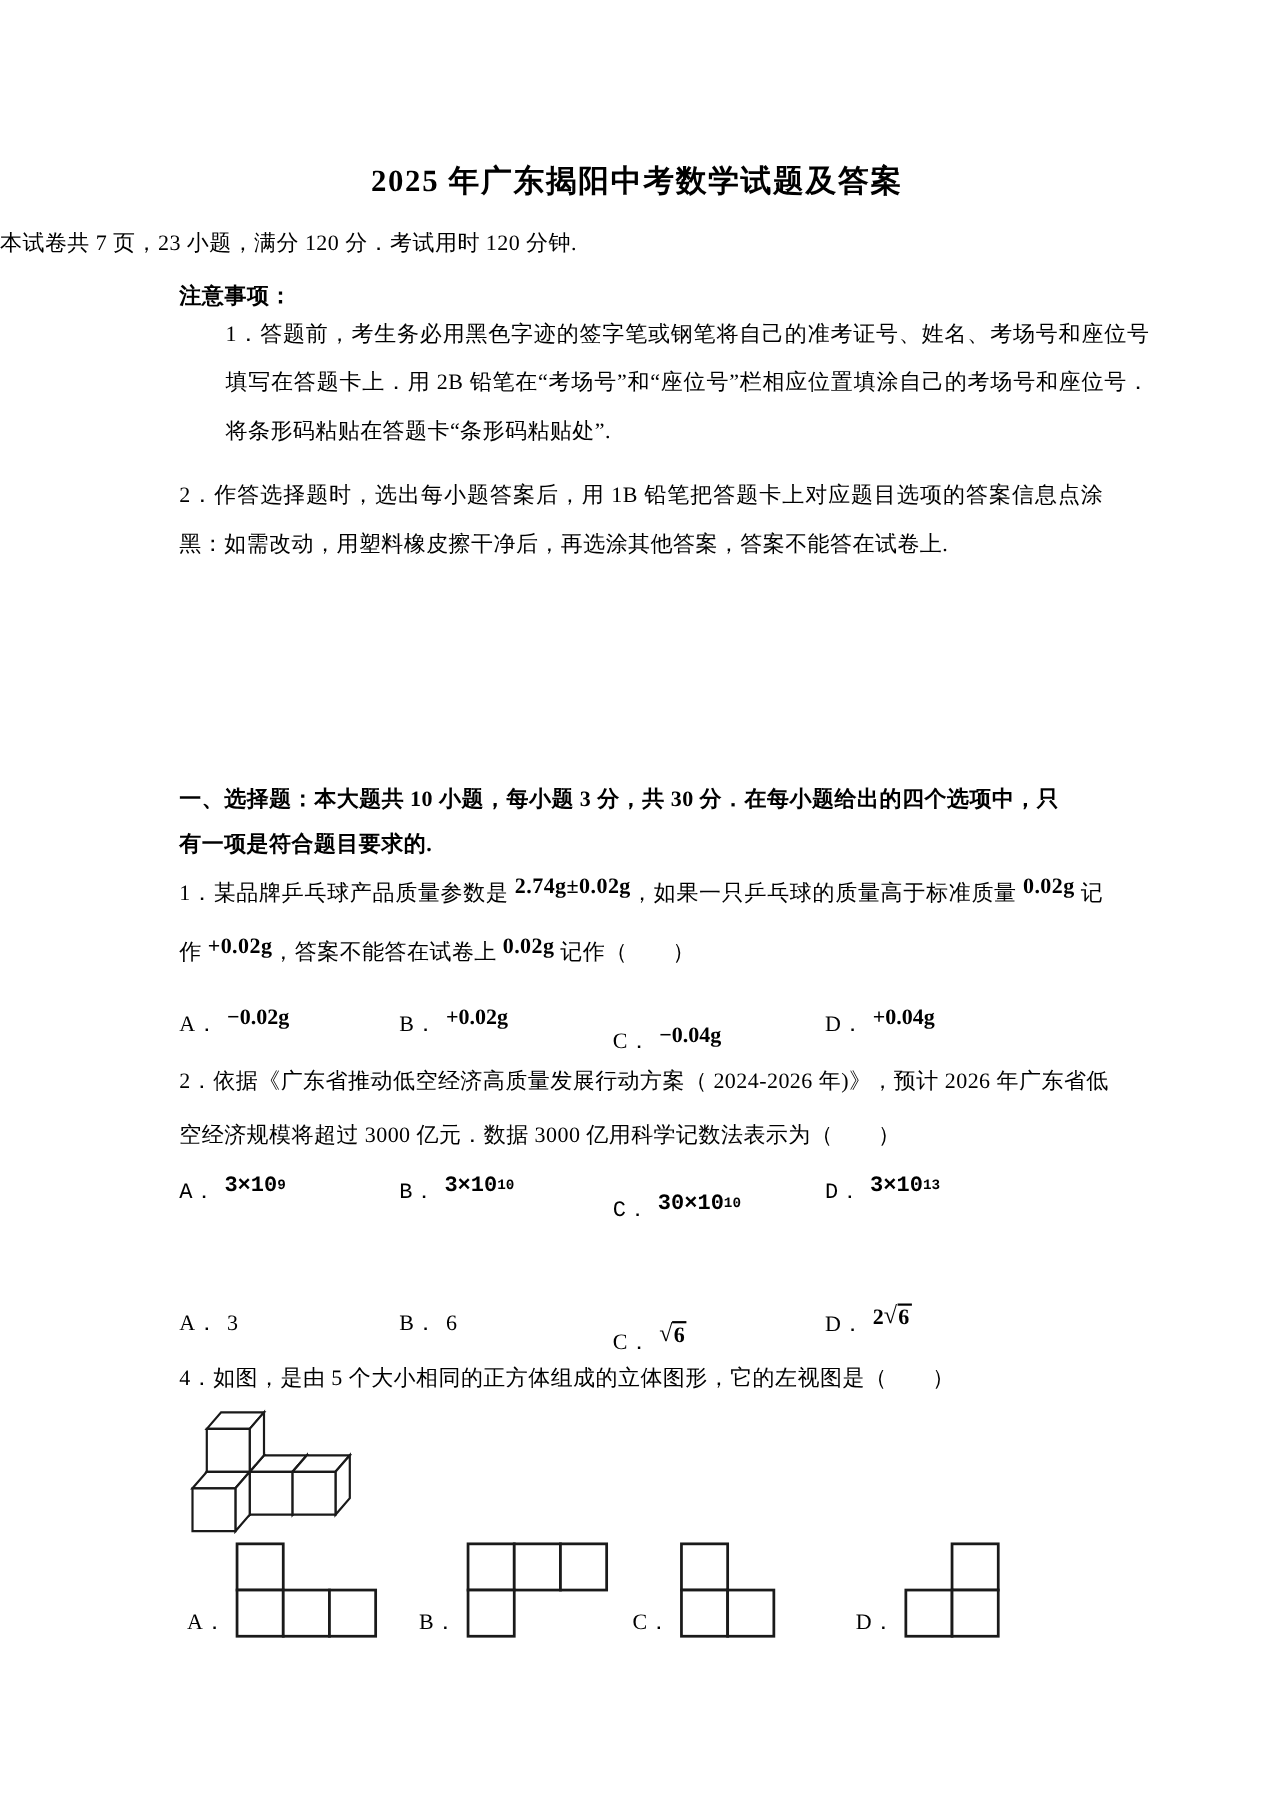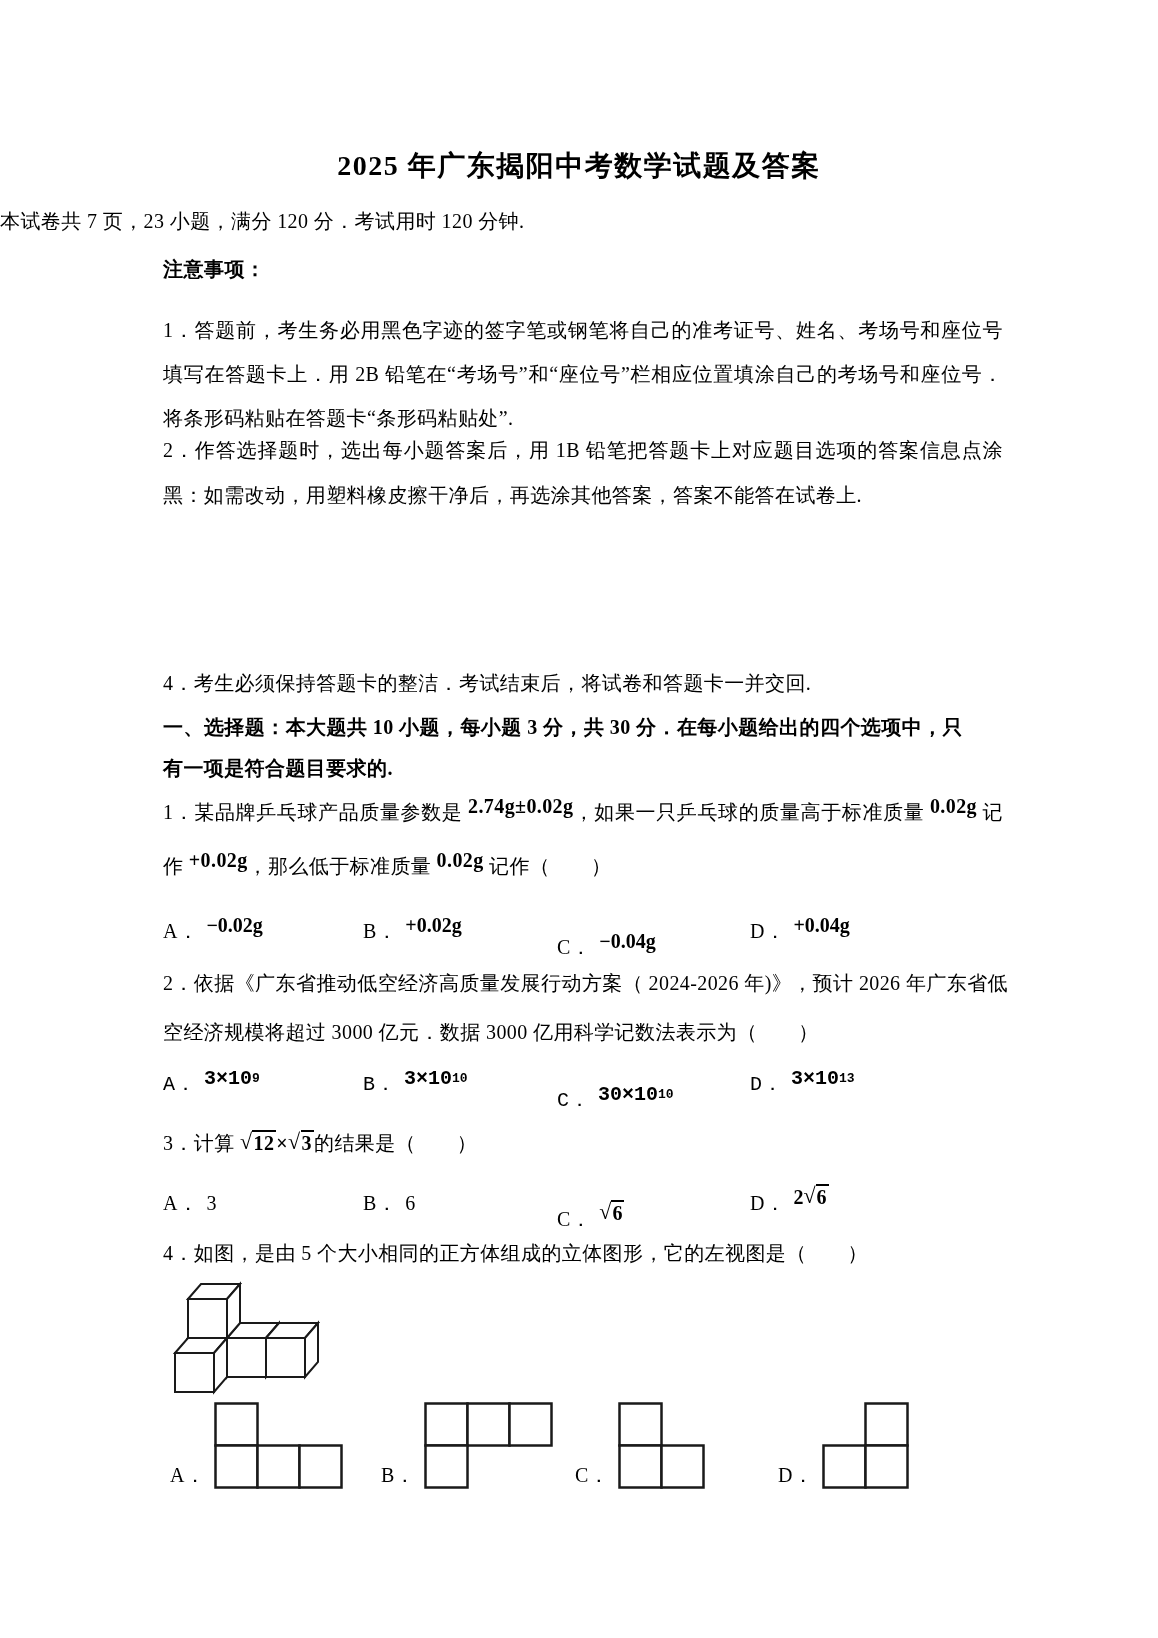--- a/index.html
+++ b/index.html
@@ -4,21 +4,21 @@
 <style>
   html,body{margin:0;padding:0;background:#ffffff;}
   .page{position:relative;width:1158px;height:1572px;background:#fff;overflow:hidden;
         font-family:"Liberation Serif","DejaVu Serif",serif;color:#000;}
   .abs{position:absolute;}
   .title{top:146px;left:0;width:100%;text-align:center;font-size:28px;font-weight:bold;
          letter-spacing:1.5px;line-height:40px;}
   .subtitle{top:206px;left:0;width:100%;text-align:left;font-size:20px;line-height:30px;letter-spacing:0.4px;}
   .noticeh{top:255px;left:163px;font-size:20px;font-weight:bold;line-height:28px;letter-spacing:0.5px;}
   .para{left:163px;width:840px;font-size:20px;text-align:justify;letter-spacing:0.4px;}
-  .p1{top:308px;line-height:44px;}
+  .p1{top:282px;line-height:44px;margin-left:42px;}
   .p2{top:428px;line-height:45px;}
   .p3{top:521px;line-height:45px;}
   .p4{top:669px;line-height:28px;}
   .section{top:707px;line-height:41px;font-weight:bold;width:800px;font-family:Liberation Serif, serif;}
   .q1{top:785px;line-height:54px;}
   .q2{top:959px;line-height:49px;width:845px;}
   .q3{top:1129px;line-height:28px;}
   .q4{top:1239px;line-height:28px;}
   .optrow{left:163px;width:880px;height:30px;font-size:20px;}
   .q1opts{top:917px;line-height:28px;}
@@ -43,41 +43,39 @@
 <body>
 
 <div class="page">
 
   <div class="abs title">2025 年广东揭阳中考数学试题及答案</div>
   <div class="abs subtitle">本试卷共 7 页，23 小题，满分 120 分．考试用时 120 分钟.</div>
 
   <div class="abs noticeh">注意事项：</div>
   <div class="abs para p1">1．答题前，考生务必用黑色字迹的签字笔或钢笔将自己的准考证号、姓名、考场号和座位号填写在答题卡上．用 2B 铅笔在“考场号”和“座位号”栏相应位置填涂自己的考场号和座位号．将条形码粘贴在答题卡“条形码粘贴处”.</div>
   <div class="abs para p2">2．作答选择题时，选出每小题答案后，用 1B 铅笔把答题卡上对应题目选项的答案信息点涂黑：如需改动，用塑料橡皮擦干净后，再选涂其他答案，答案不能答在试卷上.</div>
-  <div class="abs para p4">4．考生必须保持答题卡的整洁．考试结束后，将试卷和答题卡一并交回.</div>
 
   <div class="abs para section">一、选择题：本大题共 10 小题，每小题 3 分，共 30 分．在每小题给出的四个选项中，只有一项是符合题目要求的.</div>
 
-  <div class="abs para q1"><span>1．某品牌乒乓球产品质量参数是 </span><span class="b raised">2.74g±0.02g</span><span>，如果一只乒乓球的质量高于标准质量 </span><span class="b raised">0.02g</span><span> 记作 </span><span class="b raised">+0.02g</span><span>，那么低于标准质量 </span><span class="b raised">0.02g</span><span> 记作（　　）</span></div>
+  <div class="abs para q1"><span>1．某品牌乒乓球产品质量参数是 </span><span class="b raised">2.74g±0.02g</span><span>，如果一只乒乓球的质量高于标准质量 </span><span class="b raised">0.02g</span><span> 记作 </span><span class="b raised">+0.02g</span><span>，答案不能答在试卷上 </span><span class="b raised">0.02g</span><span> 记作（　　）</span></div>
   <div class="abs optrow q1opts">
     <span class="opt optA"><span class="optlabel">A．</span><span class="optval"><span class="b raised">−0.02g</span></span></span>
     <span class="opt optB"><span class="optlabel">B．</span><span class="optval"><span class="b raised">+0.02g</span></span></span>
     <span class="opt optC"><span class="optlabel">C．</span><span class="optval"><span class="b raised">−0.04g</span></span></span>
     <span class="opt optD"><span class="optlabel">D．</span><span class="optval"><span class="b raised">+0.04g</span></span></span>
   </div>
 
   <div class="abs para q2"><span>2．依据《广东省推动低空经济高质量发展行动方案（ 2024-2026 年)》，预计 2026 年广东省低空经济规模将超过 3000 亿元．数据 3000 亿用科学记数法表示为（　　）</span></div>
   <div class="abs optrow q2opts">
     <span class="opt optA"><span class="optlabel">A．</span><span class="optval"><span class="b raised">3×10</span><sup class="b">9</sup></span></span>
     <span class="opt optB"><span class="optlabel">B．</span><span class="optval"><span class="b raised">3×10</span><sup class="b">10</sup></span></span>
     <span class="opt optC"><span class="optlabel">C．</span><span class="optval"><span class="b raised">30×10</span><sup class="b">10</sup></span></span>
     <span class="opt optD"><span class="optlabel">D．</span><span class="optval"><span class="b raised">3×10</span><sup class="b">13</sup></span></span>
   </div>
 
-  <div class="abs para q3"><span>3．计算 </span><span class="sqrt b"><span class="rsign">√</span><span class="rad">12</span></span><span class="b">×</span><span class="sqrt b"><span class="rsign">√</span><span class="rad">3</span></span><span>的结果是（　　）</span></div>
   <div class="abs optrow q3opts">
     <span class="opt optA"><span class="optlabel">A．</span><span class="optval"><span>3</span></span></span>
     <span class="opt optB"><span class="optlabel">B．</span><span class="optval"><span>6</span></span></span>
     <span class="opt optC"><span class="optlabel">C．</span><span class="optval"><span class="sqrt b raised"><span class="rsign">√</span><span class="rad">6</span></span></span></span>
     <span class="opt optD"><span class="optlabel">D．</span><span class="optval"><span class="b raised">2</span><span class="sqrt b raised"><span class="rsign">√</span><span class="rad">6</span></span></span></span>
   </div>
 
   <div class="abs para q4"><span>4．如图，是由 5 个大小相同的正方体组成的立体图形，它的左视图是（　　）</span></div>
 
   <svg class="abs cubefig" id="cubefig" width="160" height="116">

